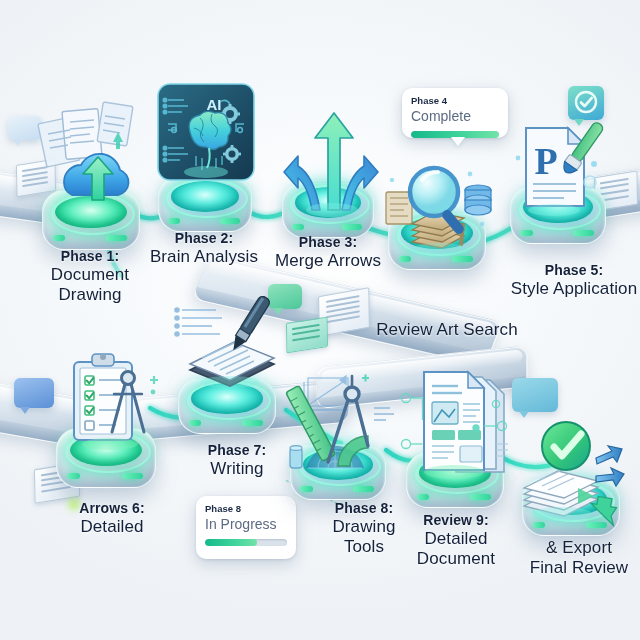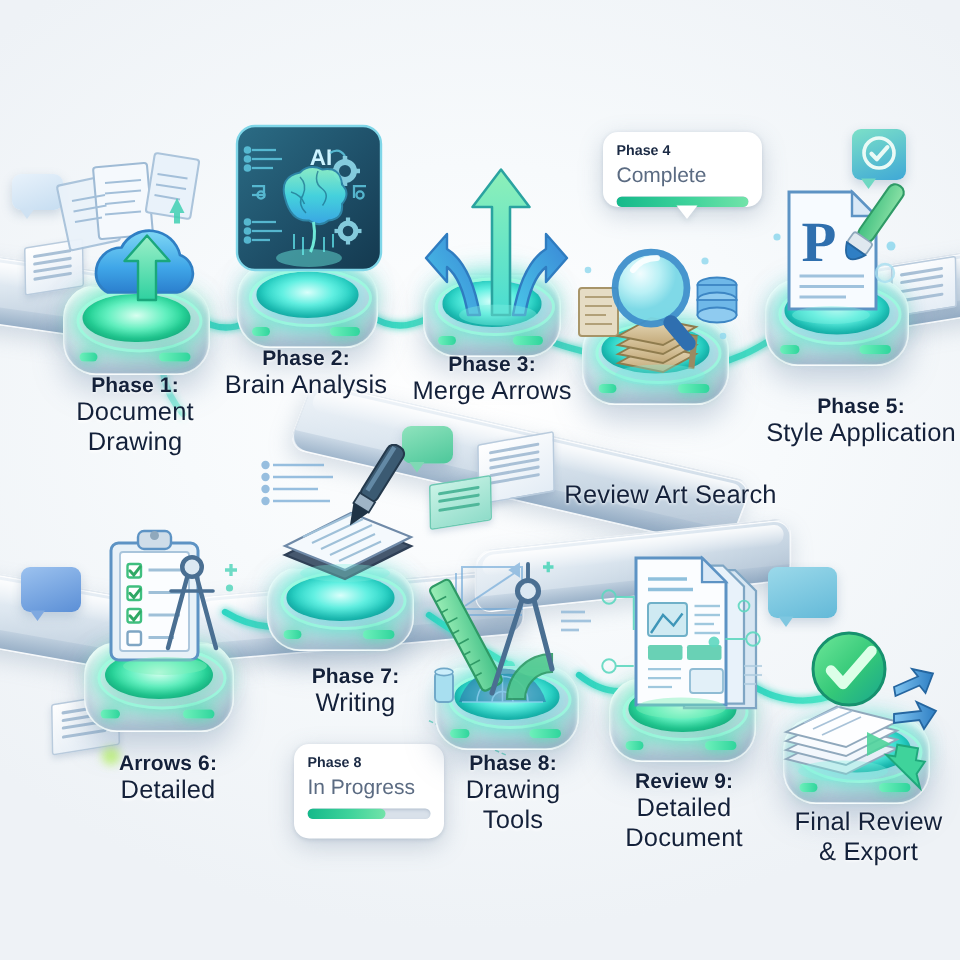--- a/index.html
+++ b/index.html
@@ -651,21 +651,21 @@
     </g>
     <rect x="12" y="82" width="12" height="20" rx="3" fill="#a8dff0" stroke="#6fa8c8" stroke-width="1.3"></rect>
     <ellipse cx="18" cy="82" rx="6" ry="2.4" fill="#cbeefb" stroke="#6fa8c8" stroke-width="1.1"></ellipse>
     <g stroke="#8fb8d8" stroke-width="1.8" opacity=".8">
       <line x1="96" y1="42" x2="112" y2="42"></line>
         <line x1="96" y1="48" x2="116" y2="48"></line>
       <line x1="96" y1="54" x2="108" y2="54"></line>
     </g>
     <path d="M84,12 h7 M87.5,8.5 v7" stroke="#5fd8c0" stroke-width="2.2"></path>
   </svg>
-  <div class="label" style="left:284px;top:500px;width:116px;">
+  <div class="label" style="left:306px;top:500px;width:116px;">
     <span class="ttl">Phase 8:</span>
     <span class="sub">Drawing</span>
     <span class="sub">Tools</span>
   </div>
 
   <div class="node" style="left:406px;top:452px;width:96px;height:54px;">
     <div class="pedestal">
       <div class="ped-top"></div>
         <div class="ped-ring"></div>
       <div class="ped-led"></div>
@@ -755,17 +755,17 @@
     <path d="M44,33 l8,9 l19,-22" fill="none" stroke="#dcffe8" stroke-width="7" stroke-linecap="round" stroke-linejoin="round"></path>
     <g fill="url(#exg)" stroke="#2566a0" stroke-width="1.2">
       <path d="M86,44 l16,-7 l-4,-5 l14,3 l-5,13 l-4,-5 l-16,7 z"></path>
       <path d="M86,62 l18,-2 l-3,-6 l13,6 l-8,12 l-3,-6 l-17,2 z"></path>
     </g>
     <path d="M86,84 l0,8 h-6 l26,18 l-4,-9 l4,-9 l-6,0 l0,-8 z" fill="#3fd39b" stroke="#1fa87c" stroke-width="1.3" transform="rotate(10 96 96)"></path>
     <path d="M68,74 l16,8 l-16,8 z" fill="#4fd39b" opacity=".9"></path>
     <ellipse cx="52" cy="100" rx="30" ry="7" fill="#7ff0e0" opacity=".35"></ellipse>
   </svg>
   <div class="label" style="left:518px;top:538px;width:122px;">
+    <span class="sub">&amp; Export</span>
     <span class="sub">Final Review</span>
-    <span class="sub">&amp; Export</span>
   </div>
 
 </div>
 
 </body></html>

